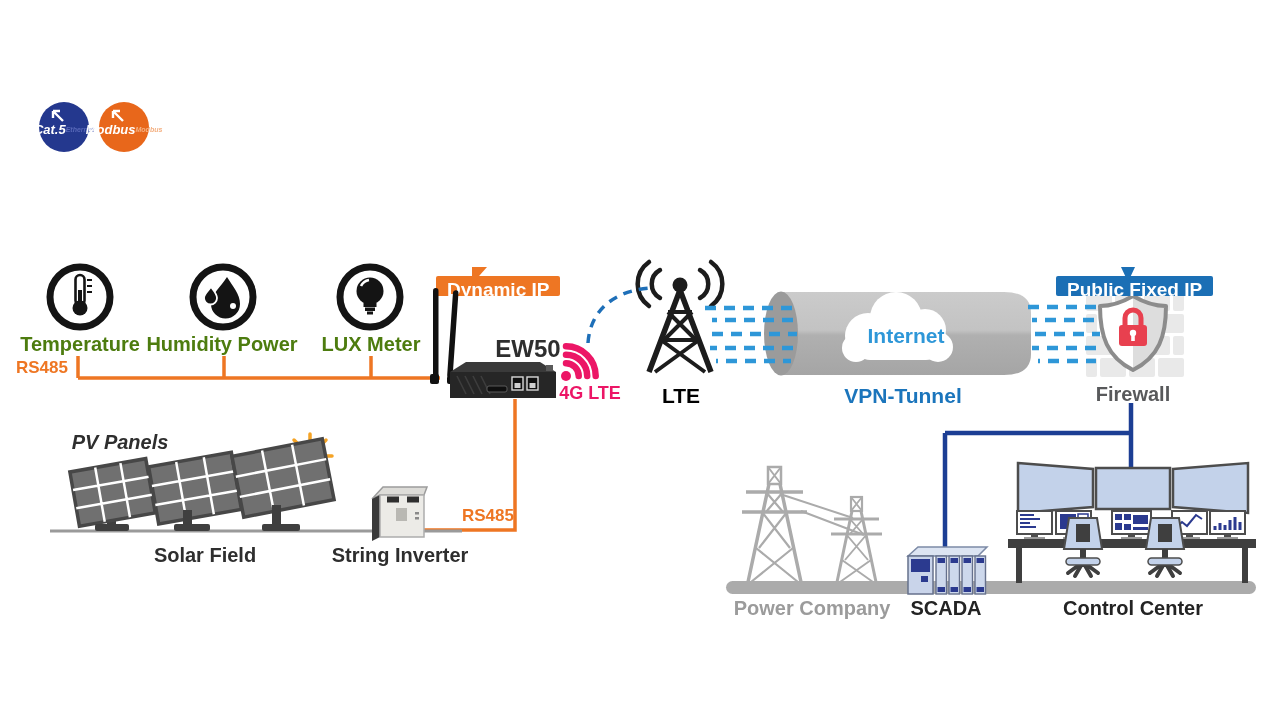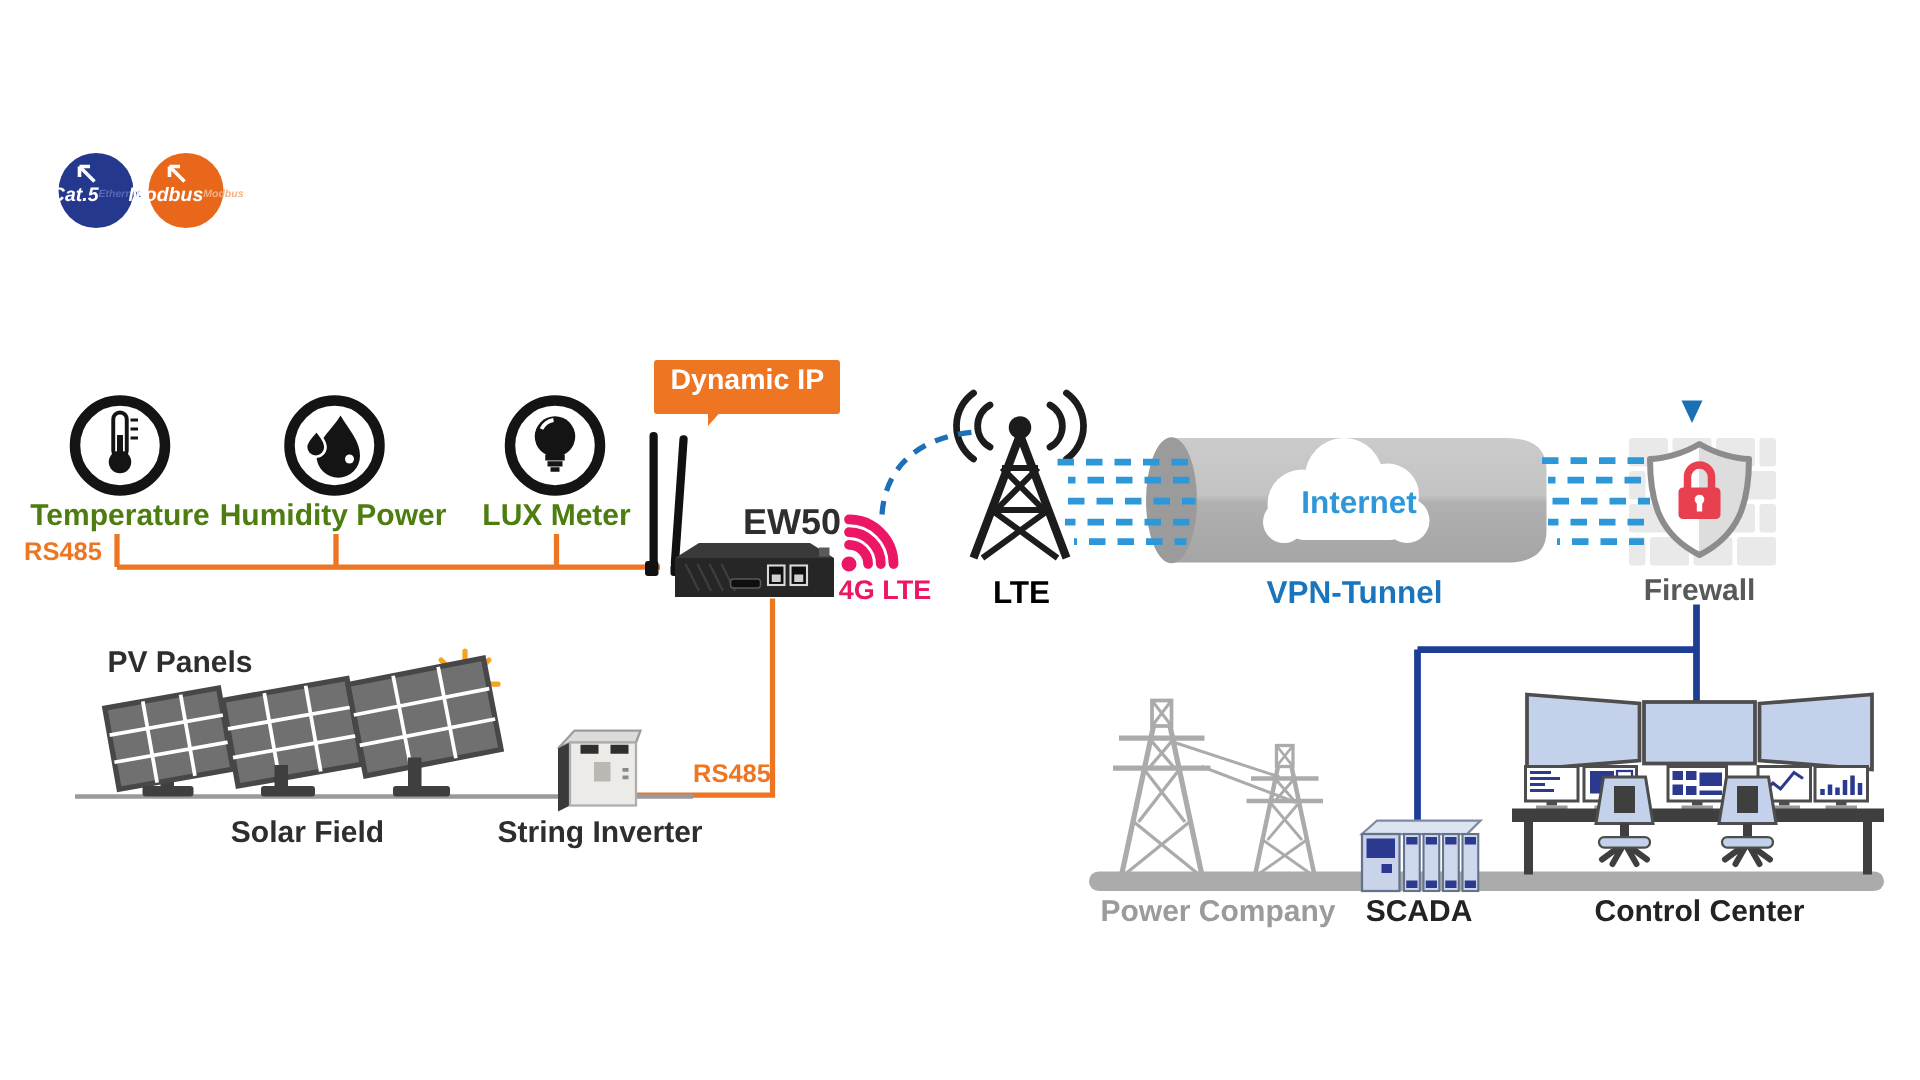--- a/index.html
+++ b/index.html
@@ -3,22 +3,22 @@
 <meta charset="utf-8">
 <style>
   html,body{margin:0;padding:0;background:#fff;}
   #canvas{position:relative;width:1280px;height:720px;background:#fff;overflow:hidden;
           font-family:"Liberation Sans",sans-serif;}
   svg{position:absolute;left:0;top:0;overflow:visible;}
   .layer{position:absolute;left:0;top:0;width:1280px;height:720px;}
   .lbl{position:absolute;transform:translateX(-50%);white-space:nowrap;font-weight:700;}
   .sensor-lbl{color:#4d7c0f;font-size:20px;}
   .orange-lbl{color:var(--orange);font-size:17px;transform:none;text-align:center;}
-  .banner{position:absolute;height:36px;line-height:28px;padding:0 11px;color:#fff;
-          font-size:19px;font-weight:700;border-radius:2px;}
+  .banner{position:absolute;height:20px;line-height:28px;padding:0 11px;color:#fff;
+          font-size:19px;font-weight:700;border-radius:2px;margin-top:36px;}
   .banner-tail{position:absolute;width:0;height:0;}
   .badge{position:absolute;width:50px;height:50px;border-radius:50%;display:flex;
          flex-direction:row;align-items:center;justify-content:center;padding-top:6px;
          box-sizing:border-box;}
   .badge .t1{color:#fff;font-weight:700;font-style:italic;font-size:13px;line-height:12px;}
   .badge .t2{font-weight:700;font-style:italic;font-size:7px;line-height:8px;}
   .badge svg{position:absolute;left:10px;top:5px;}
   .ground{position:absolute;background:var(--gray);border-radius:7px;}
 </style>
 </head>
@@ -188,20 +188,21 @@
     <g>
       <path d="M1133,296 C1145,303 1158,306 1166,306 C1166,336 1159,357 1133,370 C1107,357 1100,336 1100,306 C1108,306 1121,303 1133,296 Z" fill="url(#shld)" stroke="#8C8C8C" stroke-width="4" stroke-linejoin="round"></path>
       <path d="M1125,326 V318 A8,8 0 0 1 1141,318 V326" fill="none" style="stroke:var(--red)" stroke-width="5"></path>
       <rect x="1119" y="325" width="28" height="21" rx="3" style="fill:var(--red)"></rect>
       <circle cx="1133" cy="333" r="3.2" fill="#fff"></circle>
       <rect x="1131.2" y="334" width="3.6" height="7" fill="#fff"></rect>
     </g>
   </svg>
   <div class="lbl" style="left:1133px;top:383px;font-size:20px;color:var(--gray_text);">Firewall</div>
 
+  <div class="banner" style="left:1056px;top:240px;background:var(--banner_blue);">Public Fixed IP</div>
   <div class="banner-tail" style="left:1121px;top:267px;border-top:15px solid var(--banner_blue);
        border-left:7px solid transparent;border-right:7px solid transparent;"></div>
 
   <svg class="layer" width="1280" height="720">
     <path d="M588,343 C590,312 612,291 650,288" fill="none" stroke="#1E6FB8" stroke-width="3.5" stroke-dasharray="9 7"></path>
     <g fill="none" style="stroke:var(--light_blue)" stroke-width="4.5" stroke-dasharray="11 8">
       <path d="M705,308 H793"></path>
         <path d="M712,320 H796" stroke-dashoffset="6"></path>
       <path d="M705,334 H797" stroke-dashoffset="12"></path>
         <path d="M710,348 H795" stroke-dashoffset="4"></path>
@@ -245,21 +246,21 @@
       <polygon points="372,499 383,487 427,487 424,495 380,495" fill="#DDDCD8" stroke="#9C9C9C" stroke-width="1.5"></polygon>
       <polygon points="372,499 380,495 380,537 372,541" fill="#3A3A3A"></polygon>
       <rect x="380" y="495" width="44" height="42" fill="#ECEBE7" stroke="#ADADAD" stroke-width="1.5"></rect>
       <rect x="387" y="496.5" width="12" height="6" fill="#2F2F2F"></rect>
       <rect x="407" y="496.5" width="12" height="6" fill="#2F2F2F"></rect>
       <rect x="396" y="508" width="11" height="13" fill="#B9B8B3"></rect>
       <rect x="415" y="512" width="4" height="2.5" fill="#8A8A8A"></rect>
         <rect x="415" y="517" width="4" height="2.5" fill="#8A8A8A"></rect>
     </g>
   </svg>
-  <div class="lbl" style="left:120px;top:431px;font-size:20px;color:var(--dark);">PV Panels</div>
+  <div class="lbl" style="left:120px;top:431px;font-size:20px;color:var(--dark);font-style:italic;">PV Panels</div>
   <div class="lbl" style="left:205px;top:544px;font-size:20px;color:var(--dark);">Solar Field</div>
   <div class="lbl" style="left:400px;top:544px;font-size:20px;color:var(--dark);">String Inverter</div>
   <div class="lbl orange-lbl" style="left:462px;top:506px;">RS485</div>
 
   <svg class="layer" width="1280" height="720">
     <g fill="none" style="stroke:var(--gray)">
       <rect x="768" y="467" width="13" height="17" stroke-width="2.5"></rect>
       <path d="M768,467 L781,484 M781,467 L768,484" stroke-width="2"></path>
       <path d="M769,484 L748,582 M780,484 L801,582" stroke-width="3.5"></path>
       <path d="M746,492 H803 M742,512 H807" stroke-width="3.5"></path>

